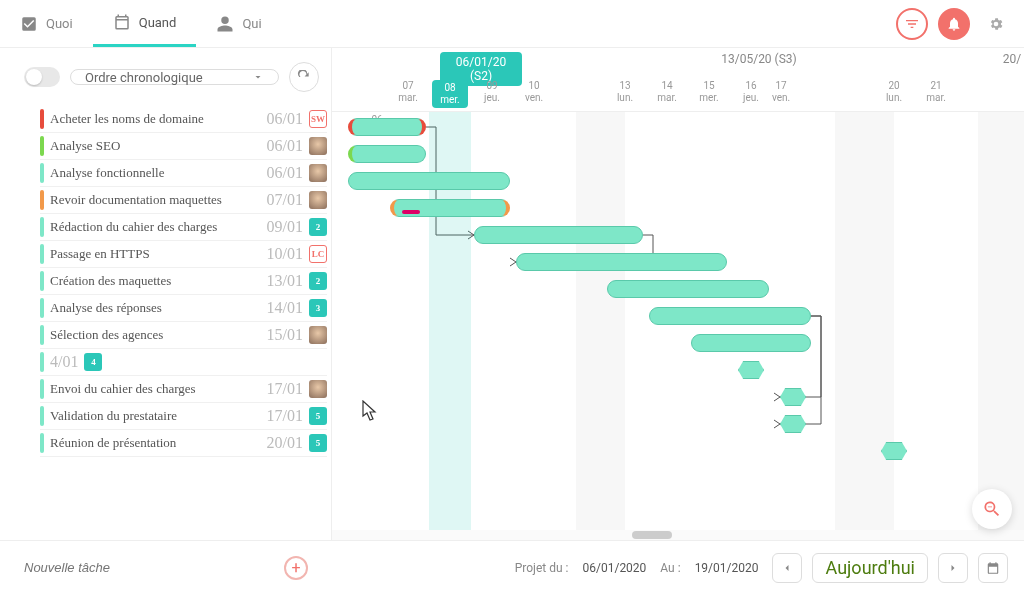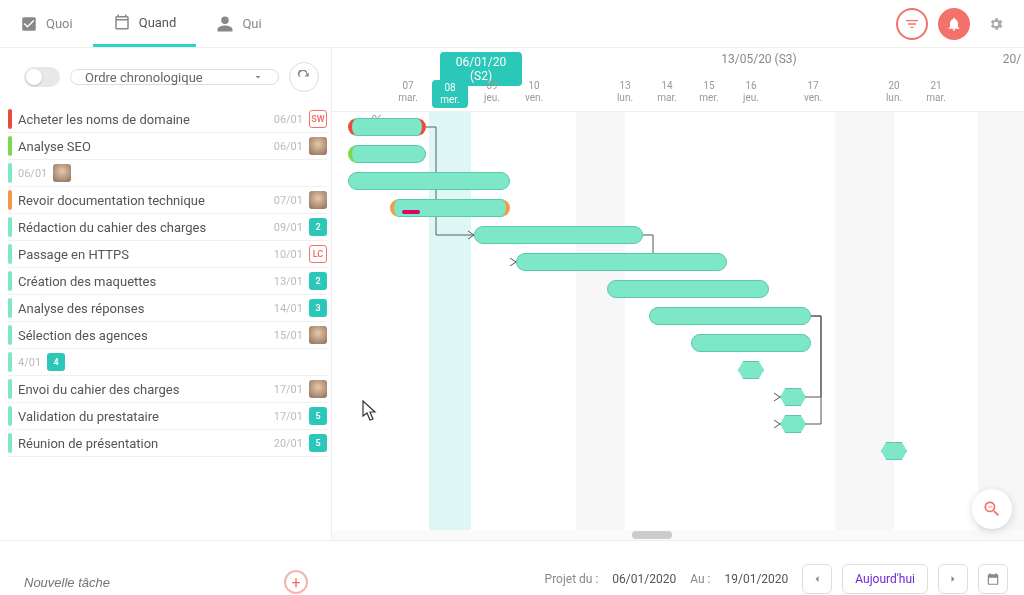--- a/index.html
+++ b/index.html
@@ -21,25 +21,25 @@
 .main { display: flex; height: 492px; }
 .left { width: 332px; display: flex; flex-direction: column; border-right: 1px solid #eee; }
 .left-toolbar { display: flex; align-items: center; gap: 10px; padding: 14px 12px 8px 24px; }
 .toggle { width: 36px; height: 20px; border-radius: 10px; background: #e8e8e8; position: relative; }
 .toggle::after { content: ""; position: absolute; left: 2px; top: 2px; width: 16px; height: 16px; border-radius: 50%; background: #fff; box-shadow: 0 1px 2px rgba(0,0,0,0.2); }
 .dropdown { flex: 1; height: 16px; border: 1px solid #ddd; border-radius: 16px; display: flex; align-items: center; padding: 0 14px; justify-content: space-between; cursor: pointer; }
 .dropdown span { color: #666; }
 .refresh-btn { width: 30px; height: 30px; border: 1px solid #ddd; border-radius: 50%; display: flex; align-items: center; justify-content: center; cursor: pointer; }
 .refresh-btn svg { width: 14px; height: 14px; fill: #888; }
 
-.task-list { flex: 1; overflow: auto; padding: 6px 4px 0 8px; }
+.task-list { flex: 1; overflow: auto; padding: 6px 4px 0 40px; font-family: Liberation Serif, serif; }
 .task-row { display: flex; align-items: center; height: 27px; border-bottom: 1px solid #f0f0f0; gap: 6px; cursor: pointer; }
 .task-color { width: 4px; height: 20px; border-radius: 2px; flex-shrink: 0; }
 .task-name { flex: 1; color: #555; white-space: nowrap; overflow: hidden; text-overflow: ellipsis; }
-.task-date { color: #bbb; font-size: 11px; flex-shrink: 0; text-align: right; }
+.task-date { color: #bbb; font-size: 16px; flex-shrink: 0; text-align: right; }
 .task-badge { width: 18px; height: 18px; border-radius: 3px; display: flex; align-items: center; justify-content: center; font-size: 9px; color: #fff; flex-shrink: 0; font-weight: 600; }
 .task-badge.teal { background: #2bc7b8; }
 .task-badge.outline { border: 1px solid #f2716b; color: #f2716b; background: #fff; }
 .task-badge.avatar { background: #8a6d5a; background: radial-gradient(circle at 50% 40%, #e8c8a8, #8a6d5a); }
 
 
 .right { flex: 1; position: relative; overflow: hidden; }
 .week-header { height: 30px; display: flex; position: relative; }
 .week-label { position: absolute; top: 4px; font-size: 12px; color: #888; text-align: center; }
 .week-label.active { background: #2bc7b8; color: #fff; border-radius: 4px; padding: 3px 10px; }
@@ -55,29 +55,29 @@
 .bar.orange { border-left: 4px solid #f2994a; border-right: 4px solid #f2994a; }
 .bar .inner-seg { position: absolute; top: 10px; height: 4px; background: #d06; border-radius: 2px; }
 .milestone { position: absolute; width: 26px; height: 18px; top: 4px; background: #7ee7c8; border: 1px solid #5ac9aa; border-radius: 4px; clip-path: polygon(20% 0, 80% 0, 100% 50%, 80% 100%, 20% 100%, 0 50%); }
 
 .h-scroll { position: absolute; left: 0; right: 0; bottom: 0; height: 10px; background: #fafafa; }
 .h-scroll-thumb { position: absolute; height: 8px; top: 1px; background: #ccc; border-radius: 4px; }
 
 .cursor-img { position: absolute; width: 16px; height: 22px; }
 
 
-.footer { height: 54px; border-top: 1px solid #eee; display: flex; align-items: flex-end; }
+.footer { height: 54px; border-top: 1px solid #eee; display: flex; align-items: center; }
 .new-task { width: 320px; padding: 0 12px 0 24px; display: flex; align-items: center; justify-content: space-between; }
 .new-task input { border: none; outline: none; font-style: italic; color: #aaa; flex: 1; font-size: 13px; }
 .add-btn { width: 24px; height: 24px; border-radius: 50%; border: 2px solid #f2b5b0; color: #f2716b; display: flex; align-items: center; justify-content: center; font-size: 16px; cursor: pointer; }
 .footer-right { flex: 1; display: flex; align-items: center; justify-content: flex-end; gap: 10px; padding-right: 16px; }
 .footer-right .lbl { color: #888; font-size: 12px; }
 .footer-right .dateval { color: #555; font-size: 12px; padding: 6px 4px; }
 .nav-btn { width: 30px; height: 30px; border: 1px solid #ddd; border-radius: 6px; display: flex; align-items: center; justify-content: center; cursor: pointer; color: #888; }
-.today-btn { height: 30px; padding: 0 12px; border: 1px solid #ddd; border-radius: 6px; display: flex; align-items: center; cursor: pointer; color: #6d28d9; font-size: 12px; }
+.today-btn { height: 30px; padding: 0 12px; border: 1px solid #ddd; border-radius: 6px; display: flex; align-items: center; cursor: pointer; color: #4d7c0f; font-size: 18px; }
 .zoom-fab { position: absolute; right: 12px; bottom: 66px; width: 40px; height: 40px; border-radius: 50%; background: #fff; box-shadow: 0 2px 8px rgba(0,0,0,0.15); display: flex; align-items: center; justify-content: center; cursor: pointer; }
 .zoom-fab svg { width: 20px; height: 20px; fill: #f2716b; }
 
 .link-line { position: absolute; stroke: #555; stroke-width: 1; fill: none; }
 </style>
 </head>
 <body>
 
 <div class="topnav">
   <div class="nav-tab">
@@ -142,26 +142,27 @@
           <div class="task-badge outline">SW</div>
         </div>
         <div class="task-row">
           <div class="task-color" style="background:#7cd84f"></div>
           <div class="task-name">Analyse SEO</div>
           <div class="task-date">06/01</div>
           <div class="task-badge avatar"></div>
         </div>
         <div class="task-row">
           <div class="task-color" style="background:#7ee7c8"></div>
+          <div class="task-name">Analyse fonctionnelle</div>
           <div class="task-date">06/01</div>
           <div class="task-badge avatar"></div>
         </div>
         <div class="task-row">
           <div class="task-color" style="background:#f2994a"></div>
-          <div class="task-name">Revoir documentation technique</div>
+          <div class="task-name">Revoir documentation maquettes</div>
           <div class="task-date">07/01</div>
           <div class="task-badge avatar"></div>
         </div>
         <div class="task-row">
           <div class="task-color" style="background:#7ee7c8"></div>
           <div class="task-name">Rédaction du cahier des charges</div>
           <div class="task-date">09/01</div>
           <div class="task-badge teal">2</div>
         </div>
         <div class="task-row">
@@ -223,21 +224,21 @@
     <div class="day-header" id="day-header">
         <div class="day-cell" style="left: 24px; margin-top: 34px;">06<br>lun.</div>
         <div class="day-cell" style="left: 55px;">07<br>mar.</div>
         <div class="day-cell today" style="left: 100px;">08<br>mer.</div>
         <div class="day-cell" style="left: 139px;">09<br>jeu.</div>
         <div class="day-cell" style="left: 181px;">10<br>ven.</div>
         <div class="day-cell" style="left: 272px;">13<br>lun.</div>
         <div class="day-cell" style="left: 314px;">14<br>mar.</div>
         <div class="day-cell" style="left: 356px;">15<br>mer.</div>
         <div class="day-cell" style="left: 398px;">16<br>jeu.</div>
-        <div class="day-cell" style="left: 460px;">17<br>ven.</div>
+        <div class="day-cell" style="left: 428px;">17<br>ven.</div>
         <div class="day-cell" style="left: 541px;">20<br>lun.</div>
         <div class="day-cell" style="left: 583px;">21<br>mar.</div>
       </div>
     <div class="gantt-body" id="gantt-body">
       <svg id="link-svg" class="link-line" style="position:absolute;left:0;top:0;width:692px;height:420px;pointer-events:none">
           <path d="M94 15 L104 15 L104 123 L142 123" stroke="#555" fill="none"></path>
           <path d="M136 119 L142 123 L136 127" stroke="#555" fill="none"></path>
           <path d="M311 123 L321 123 L321 150 L184 150" stroke="#555" fill="none"></path>
           <path d="M178 146 L184 150 L178 154" stroke="#555" fill="none"></path>
           <path d="M479 204 L489 204 L489 285 L448 285" stroke="#555" fill="none"></path>

